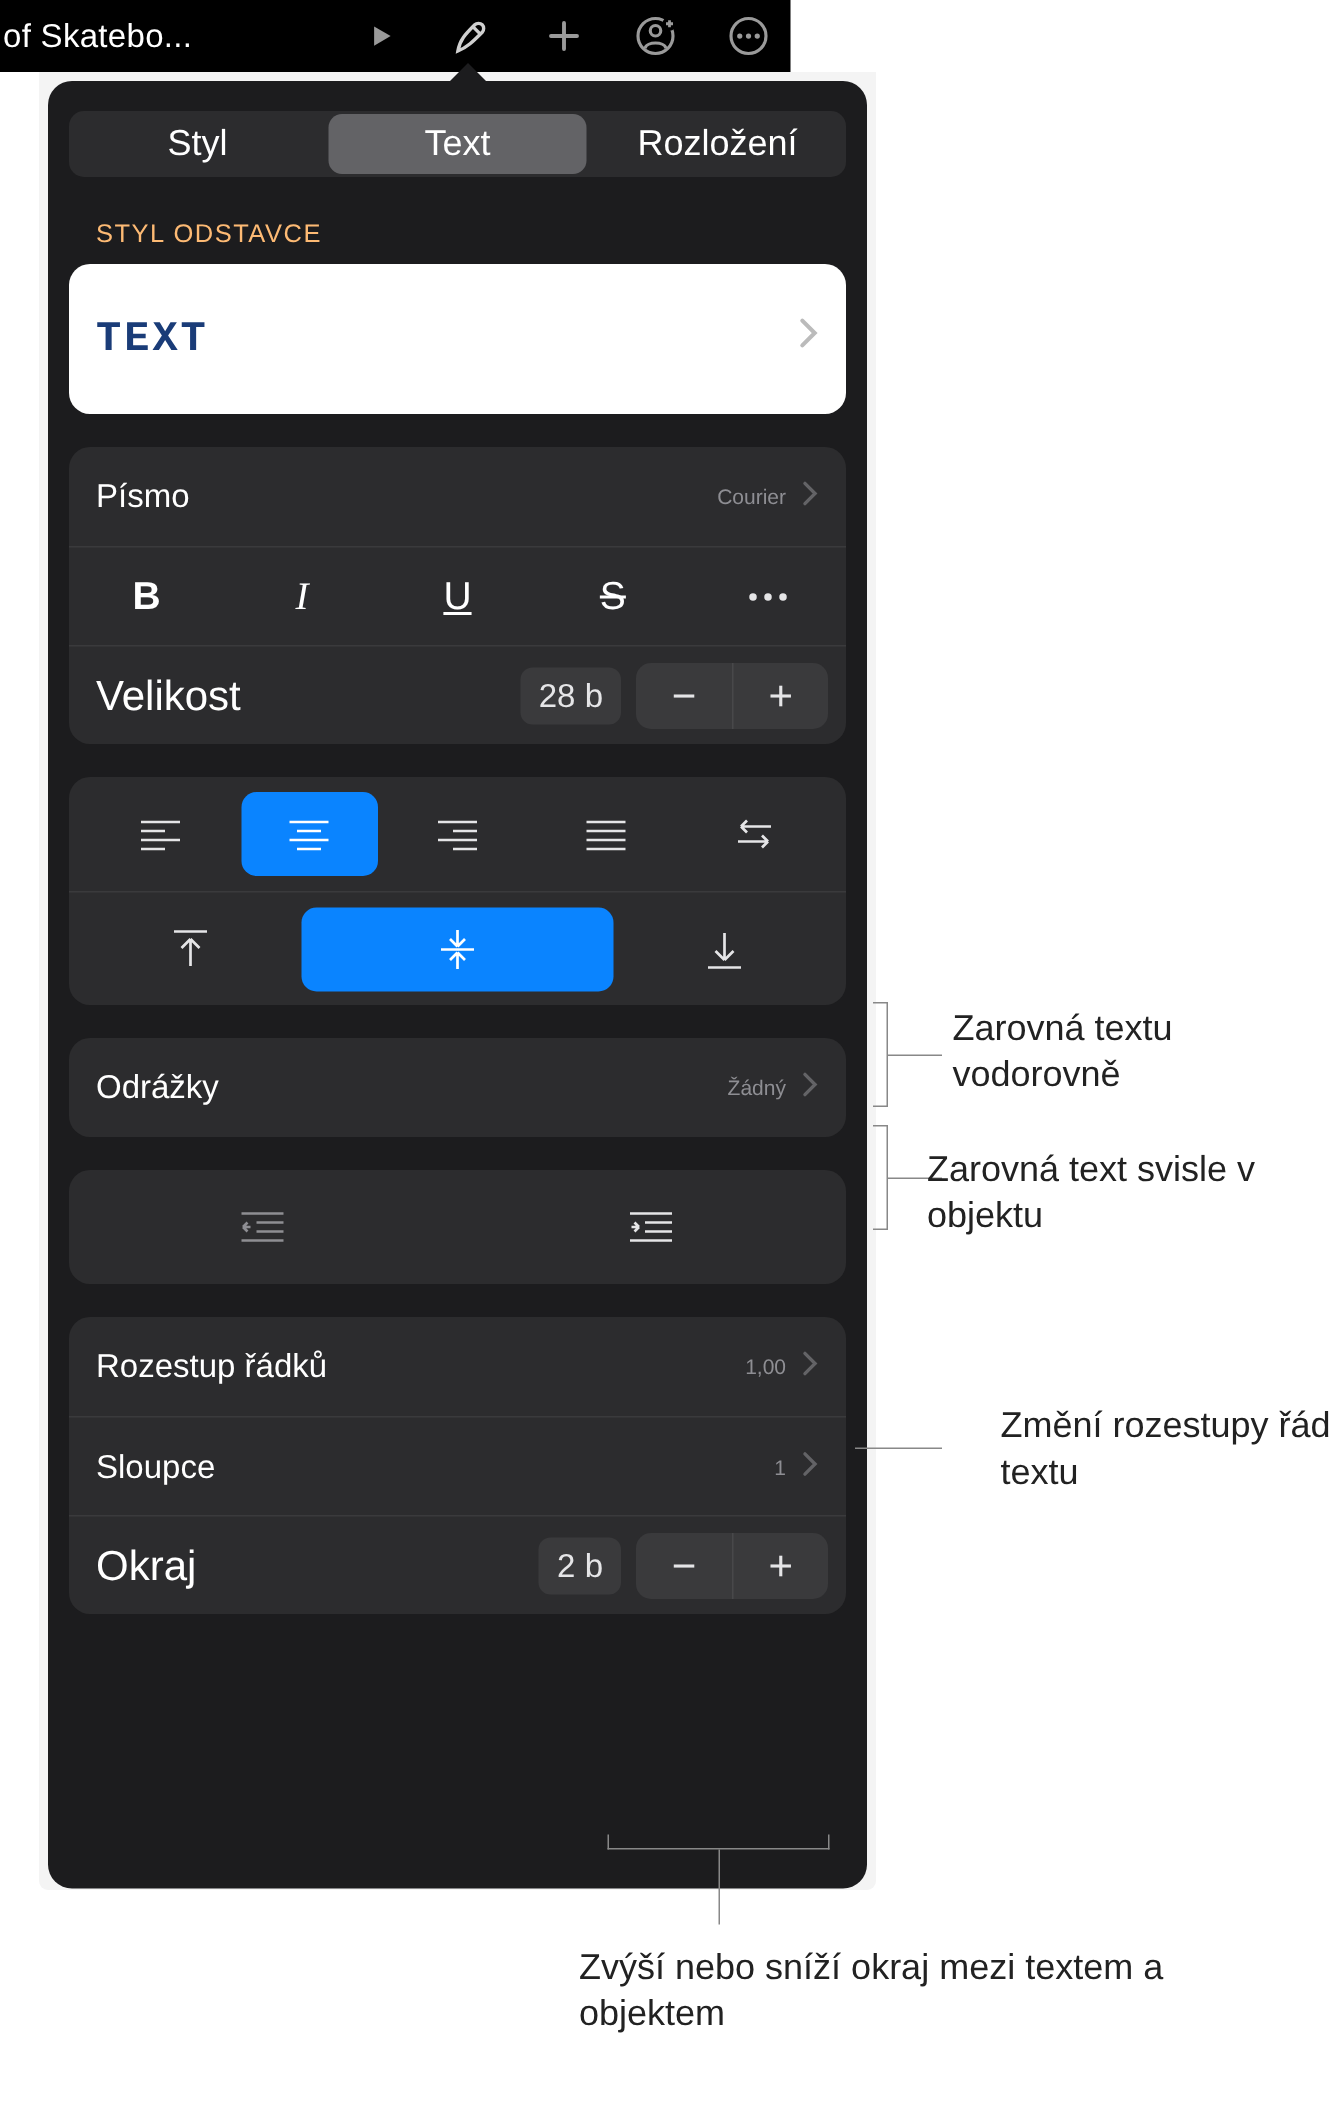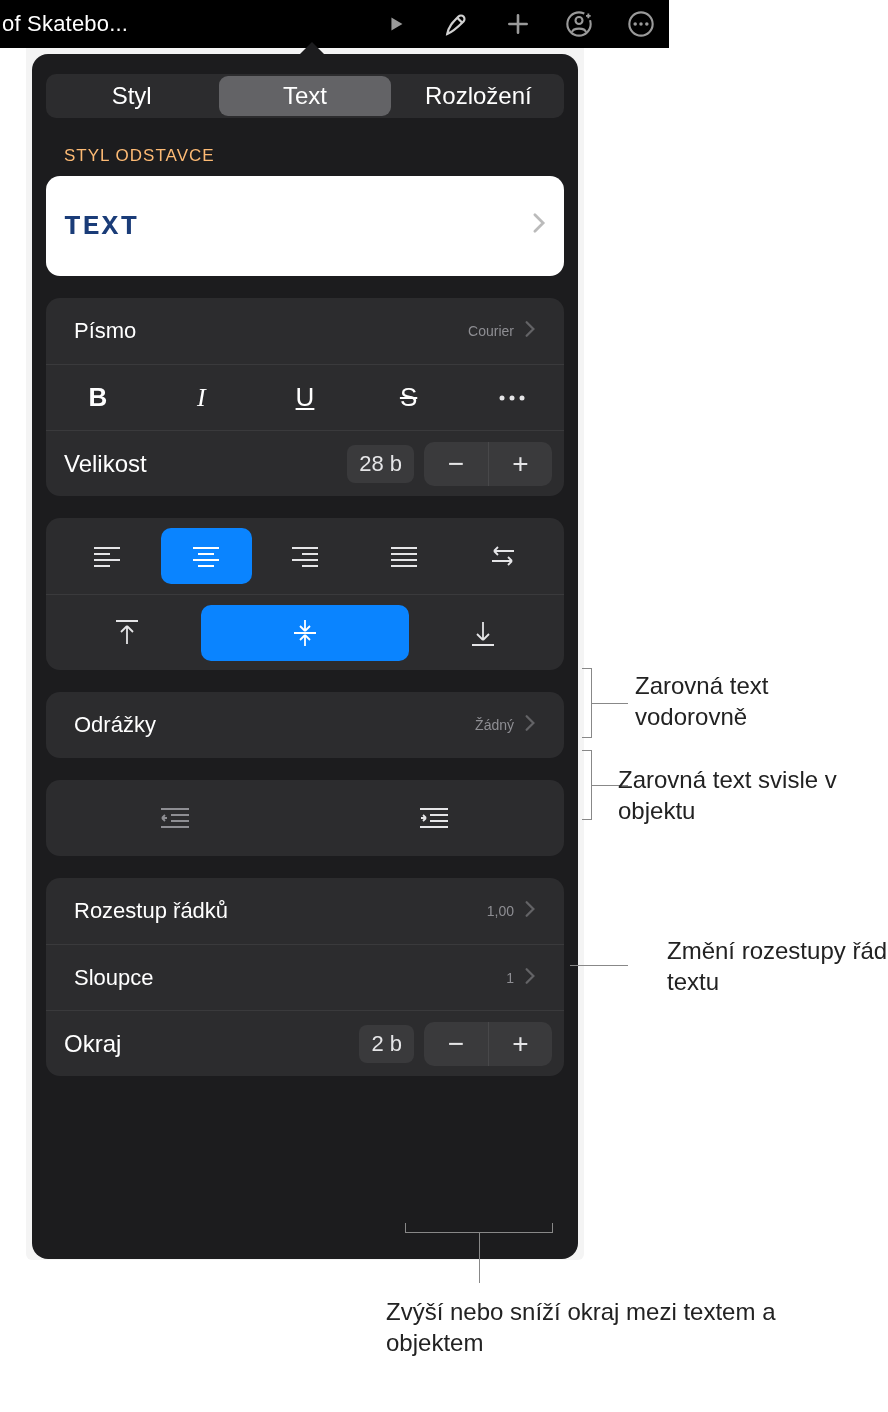--- a/index.html
+++ b/index.html
@@ -6,21 +6,21 @@
   body {
     font-family: -apple-system, BlinkMacSystemFont, "Helvetica Neue", sans-serif;
     background: #fff;
     width: 888px;
     height: 1412px;
     position: relative;
   }
   .toolbar {
     position: absolute;
     top: 0; left: 0;
-    width: 669px;
+    width: 527px;
     height: 48px;
     background: #000;
     display: flex;
     align-items: center;
     color: #eee;
     font-size: 22px;
   }
   .toolbar .doc-title { padding-left: 2px; color: #fff; font-size: 22px; letter-spacing: 0.2px; white-space: nowrap; }
   .toolbar .icons { display: flex; gap: 34px; margin-left: auto; padding-right: 14px; align-items: center; }
   .toolbar svg { display: block; }
@@ -95,21 +95,21 @@
   .card .chev { margin-left: auto; color: #bbb; }
   .group {
     background: #2c2c2e;
     border-radius: 14px;
     margin-top: 22px;
     overflow: hidden;
   }
   .row {
     display: flex;
     align-items: center;
-    padding: 0 28px;
+    padding: 0 18px;
     height: 66px;
     font-size: 22px;
     color: #fff;
     border-top: 1px solid #3a3a3c;
     cursor: pointer;
     text-align: right;
   }
   .row:first-child { border-top: none; }
   .row .label { flex: 0 0 auto; }
   .row .value { margin-left: auto; color: #8e8e93; font-size: 14px; }
@@ -131,21 +131,21 @@
     font-size: 26px;
     cursor: pointer;
   }
   .size-row {
     display: flex;
     align-items: center;
     height: 66px;
     border-top: 1px solid #3a3a3c;
     padding: 0 12px 0 18px;
   }
-  .size-row .label { font-size: 24px; color: #fff; }
+  .size-row .label { font-size: 28px; color: #fff; }
   .size-val {
     margin-left: auto;
     background: #3a3a3c;
     border-radius: 8px;
     padding: 6px 12px;
     color: #e5e5e7;
     font-size: 22px;
   }
   .stepper {
     display: flex;
@@ -431,21 +431,21 @@
         <div class="btn">+</div>
       </div>
     </div>
   </div>
 
 </div>
 </div>
 
 <div class="bracket" style="top:668px;left:582px;width:10px;height:70px;"></div>
 <div class="callout-line" style="top:703px;left:592px;width:36px;"></div>
-<div class="callout" style="top:670px;left:635px;width:240px;">Zarovná text vodorovně</div>
+<div class="callout" style="top:670px;left:635px;width:240px;">Zarovná textu vodorovně</div>
 
 <div class="bracket" style="top:750px;left:582px;width:10px;height:70px;"></div>
 <div class="callout-line" style="top:785px;left:592px;width:36px;"></div>
 <div class="callout" style="top:764px;left:618px;width:240px;">Zarovná text svisle v objektu</div>
 
 <div class="callout-line" style="top:965px;left:570px;width:58px;"></div>
 <div class="callout" style="top:935px;left:635px;width:250px;margin-left:32px;">Změní rozestupy řádků textu</div>
 
 <div class="bracket" style="top:1223px;left:405px;width:148px;height:10px;border-top:none;border-right:1px solid #888;border-left:1px solid #888;border-bottom:1px solid #888;"></div>
 <div class="callout-line" style="top:1233px;left:479px;width:1px;height:50px;"></div>

